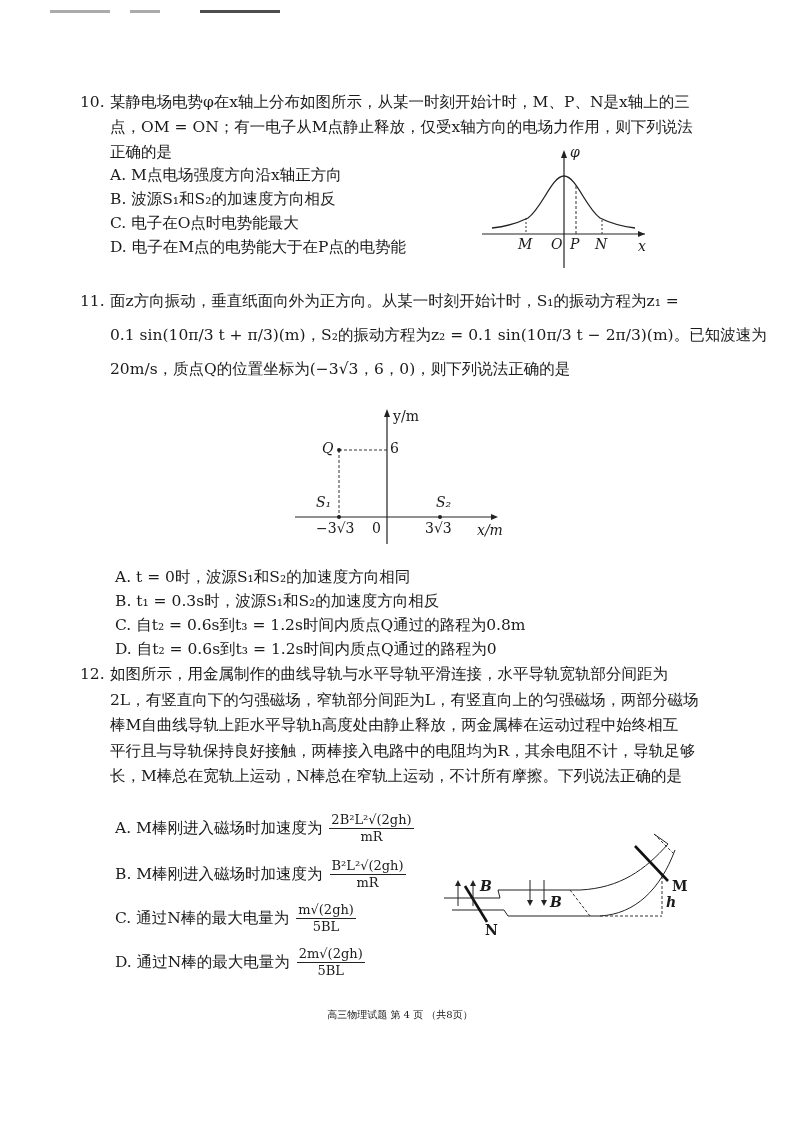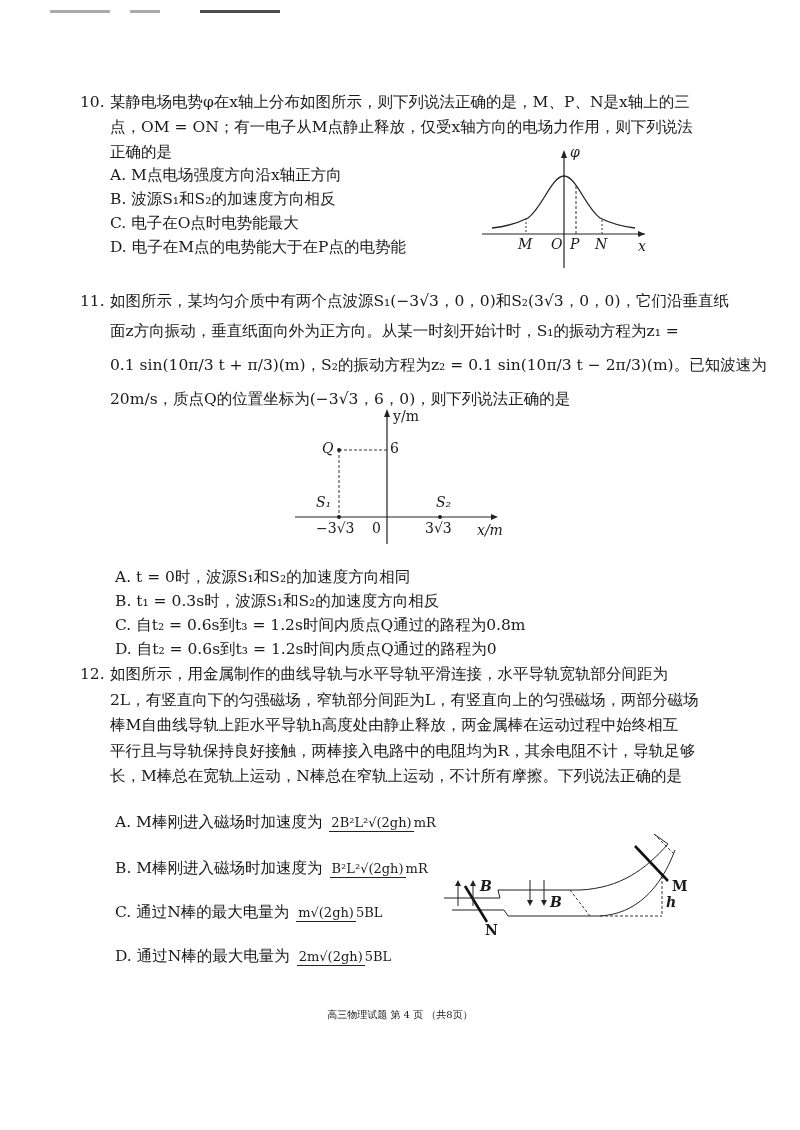--- a/index.html
+++ b/index.html
@@ -7,38 +7,38 @@
     width:800px; height:1130px; background:#ffffff; position:relative; overflow:hidden;
     font-family:"DejaVu Serif", "Liberation Serif", serif; color:#1a1a1a;
   }
   .scan-top { position:absolute; top:8px; left:20px; height:8px; width:400px; }
   .scan-top span { position:absolute; top:2px; height:3px; background:#666; opacity:.55; }
   .q { position:absolute; left:80px; width:670px; font-size:15.5px; line-height:25px; }
   .q .num { position:absolute; left:0; }
   .q .body { margin-left:30px; }
   .line { white-space:nowrap; }
   .opt { position:absolute; font-size:15.5px; white-space:nowrap; }
-  .frac { display:inline-flex; flex-direction:row; align-items:center; vertical-align:middle; margin:0 2px; font-size:13px; line-height:16px; }
+  .frac { display:inline-flex; flex-direction:column; align-items:center; vertical-align:middle; margin:0 2px; font-size:13px; line-height:16px; }
   .frac .n { border-bottom:1px solid #222; padding:0 2px; }
   .fig { position:absolute; }
   .footer { position:absolute; top:1008px; left:0; width:800px; text-align:center; font-size:10px; }
 </style>
 </head>
 <body>
 
 <div class="scan-top">
   <span style="left:30px;width:60px;"></span>
   <span style="left:110px;width:30px;"></span>
   <span style="left:180px;width:80px;background:#222;opacity:.8;"></span>
 </div>
 
 <div class="q" style="top:90px;">
   <span class="num">10.</span>
   <div class="body">
-    <div class="line">某静电场电势φ在x轴上分布如图所示，则下列说法正确的是，M、P、N是x轴上的三</div>
+    <div class="line">某静电场电势φ在x轴上分布如图所示，从某一时刻开始计时，M、P、N是x轴上的三</div>
     <div class="line">点，OM = ON；有一电子从M点静止释放，仅受x轴方向的电场力作用，则下列说法</div>
     <div class="line">正确的是</div>
   </div>
 </div>
 <div class="opt" style="left:110px;top:165px;">A. M点电场强度方向沿x轴正方向</div>
 <div class="opt" style="left:110px;top:189px;">B. 波源S₁和S₂的加速度方向相反</div>
 <div class="opt" style="left:110px;top:213px;">C. 电子在O点时电势能最大</div>
 <div class="opt" style="left:110px;top:237px;">D. 电子在M点的电势能大于在P点的电势能</div>
 
 <div class="fig" style="left:480px;top:140px;width:210px;height:130px;">
@@ -56,21 +56,20 @@
   <span style="position:absolute;left:38px;top:96px;font-style:italic;font-size:14px;">M</span>
   <span style="position:absolute;left:71px;top:96px;font-style:italic;font-size:14px;">O</span>
   <span style="position:absolute;left:90px;top:96px;font-style:italic;font-size:14px;">P</span>
   <span style="position:absolute;left:115px;top:96px;font-style:italic;font-size:14px;">N</span>
   <span style="position:absolute;left:158px;top:98px;font-style:italic;font-size:14px;">x</span>
 </div>
 
 <div class="q" style="top:286px;line-height:30px;">
   <span class="num">11.</span>
   <div class="body">
-    <div class="line">如图所示，某均匀介质中有两个点波源S₁(−3√3，0，0)和S₂(3√3，0，0)，它们沿垂直纸</div>
     <div class="line">面z方向振动，垂直纸面向外为正方向。从某一时刻开始计时，S₁的振动方程为z₁ =</div>
     <div class="line" style="height:38px;line-height:38px;">0.1 sin(10π/3 t + π/3)(m)，S₂的振动方程为z₂ = 0.1 sin(10π/3 t − 2π/3)(m)。已知波速为</div>
     <div class="line">20m/s，质点Q的位置坐标为(−3√3，6，0)，则下列说法正确的是</div>
   </div>
 </div>
 
 <div class="fig" style="left:280px;top:400px;width:260px;height:150px;">
   <svg width="260" height="150" viewBox="0 0 260 150">
     <line x1="15" y1="117" x2="215" y2="117" stroke="#222" stroke-width="1.2"></line>
     <polygon points="218,117 211,114 211,120" fill="#222"></polygon>

